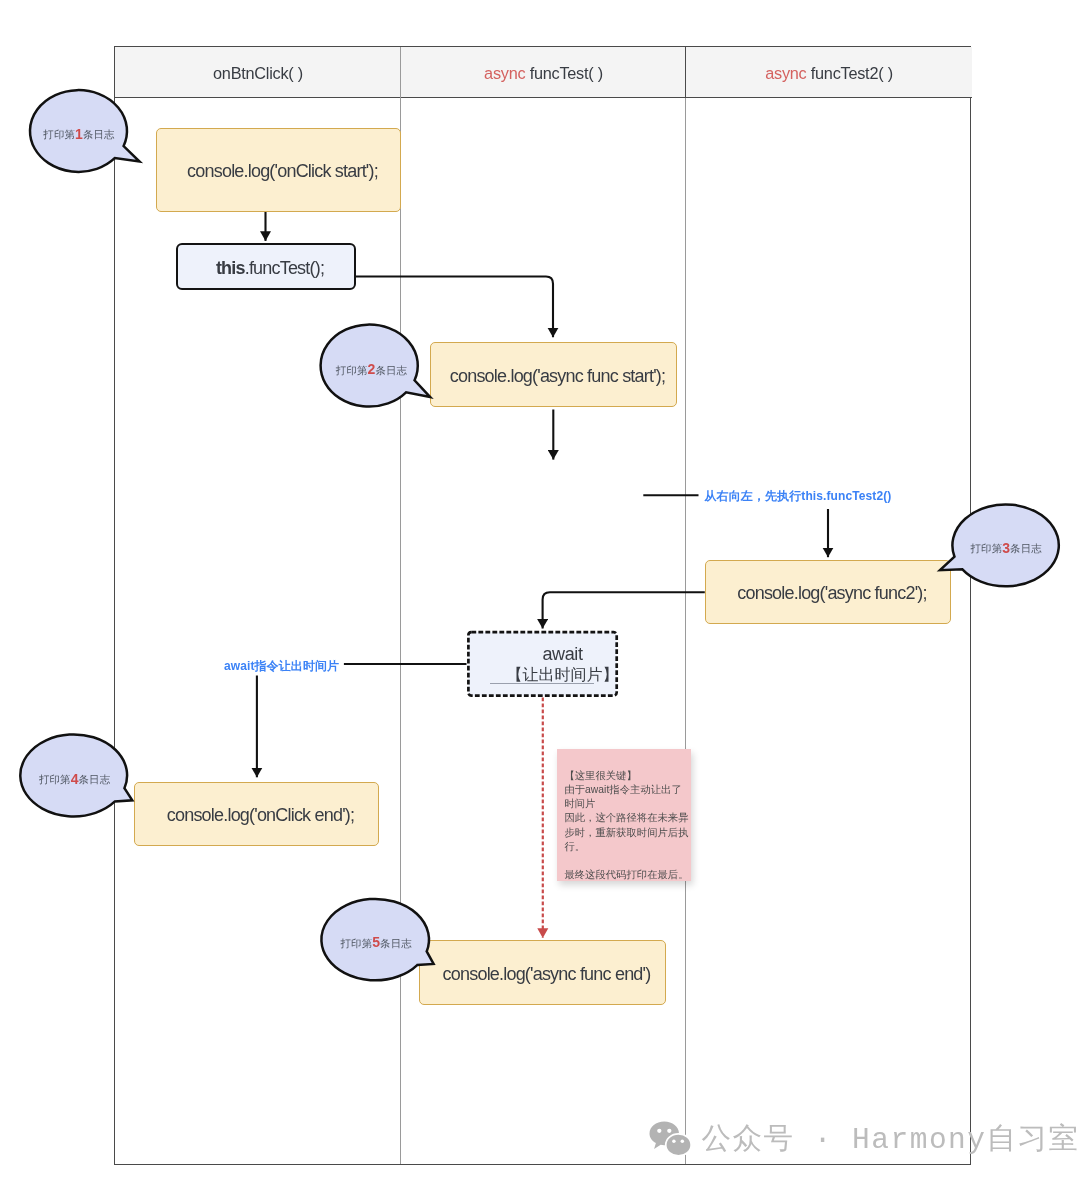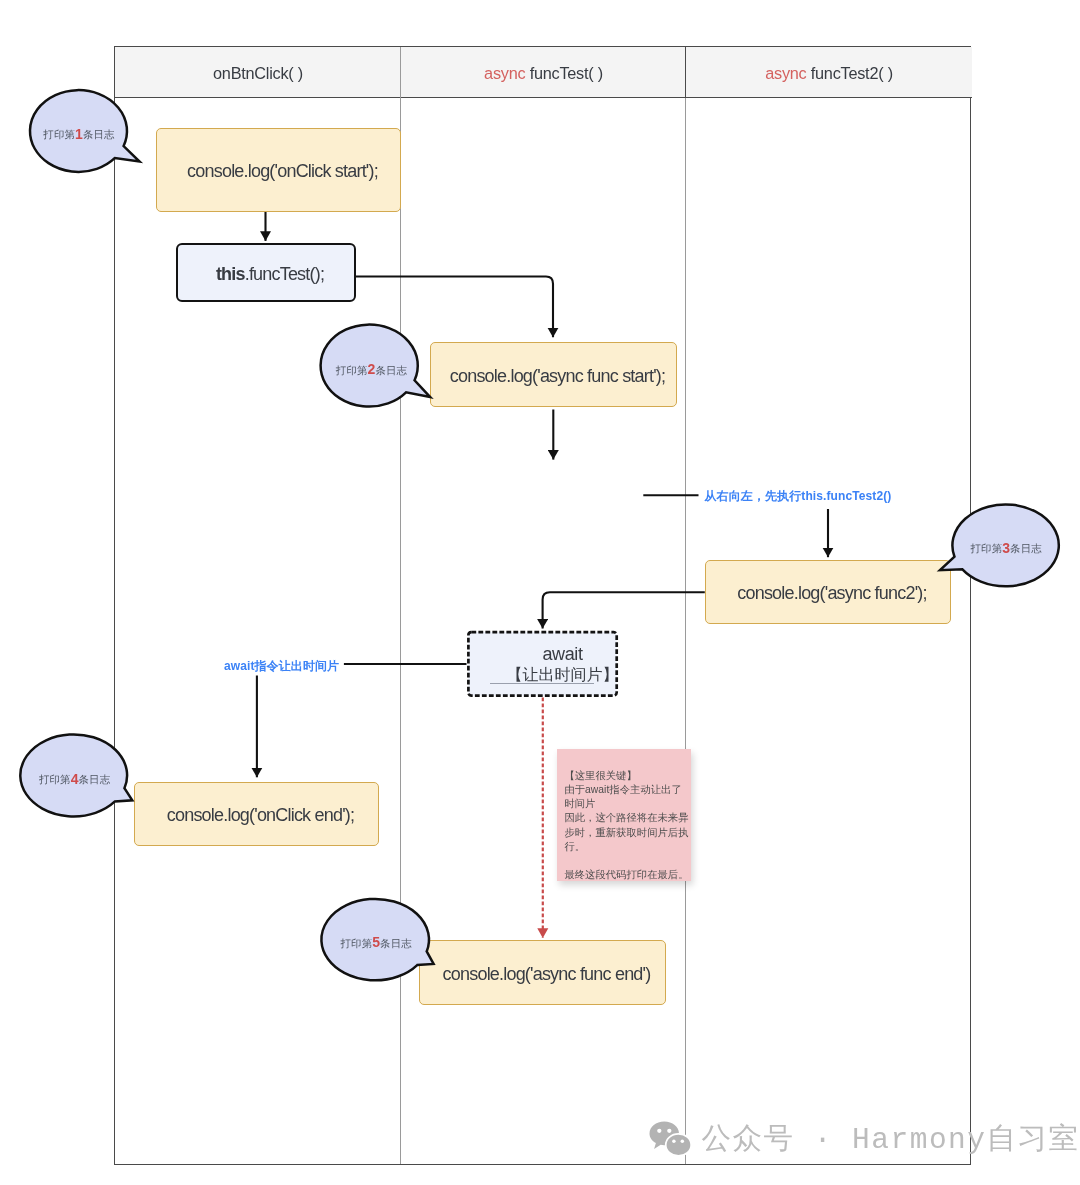--- a/index.html
+++ b/index.html
@@ -101,21 +101,21 @@
       <path d="M256.9,675.5 L256.9,777.3" marker-end="url(#ah)"></path>
     </g>
 
     <path d="M542.8,697.5 L542.8,938.1" stroke="#c84b4b" stroke-width="2.2" fill="none" stroke-dasharray="3.7 2.3" marker-end="url(#ahr)"></path>
   </svg>
 
   <div class="node node-yellow" style="left:156px;top:128px;width:245px;height:84px;">
     <span class="code">console.log('onClick start');</span>
   </div>
 
-  <div class="node node-blue" style="left:176px;top:243px;width:180px;height:59px;">
+  <div class="node node-blue" style="left:176px;top:243px;width:180px;height:47px;">
     <span class="code"><b>this</b><span>.funcTest();</span></span>
   </div>
 
   <div class="node node-yellow" style="left:430px;top:342px;width:247px;height:65px;">
     <span class="code">console.log('async func start');</span>
   </div>
 
 
   <div class="node node-yellow" style="left:705px;top:560px;width:246px;height:64px;">
     <span class="code">console.log('async func2');</span>

